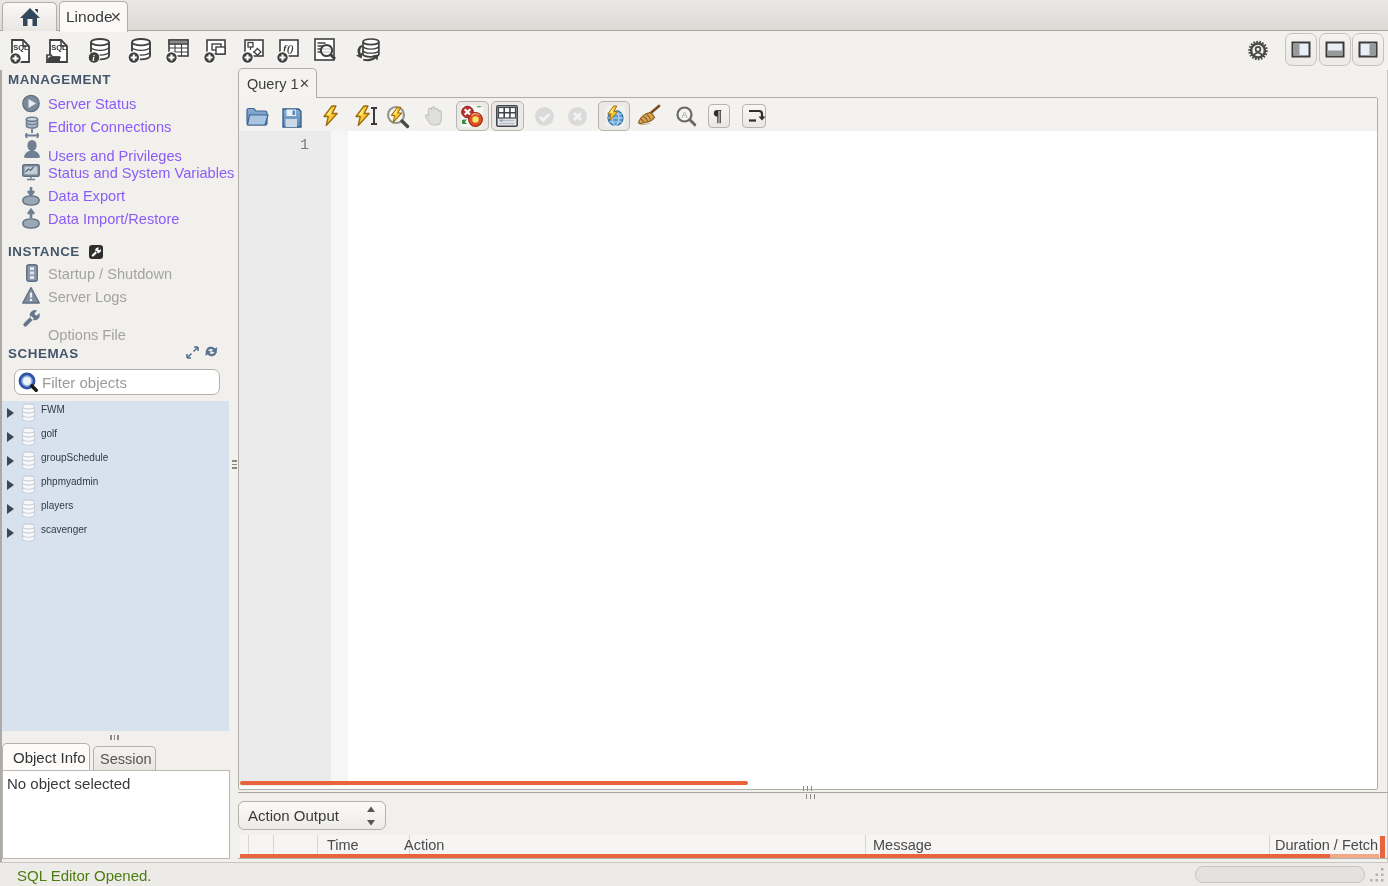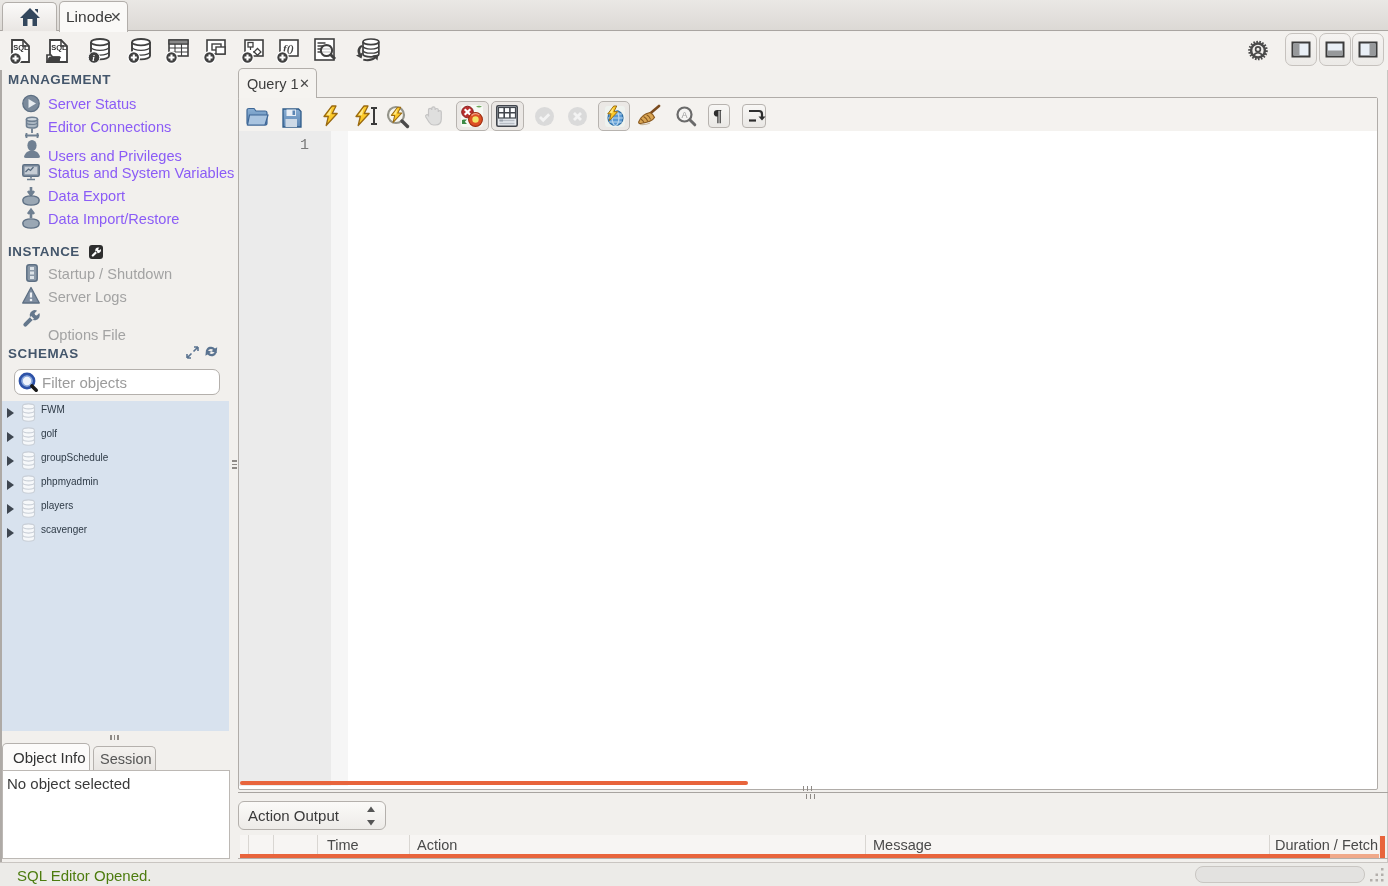--- a/index.html
+++ b/index.html
@@ -569,19 +569,19 @@
  <div style="position:absolute;width:1.5px;height:5px;background:#8d8985;left:7px"></div>
 </div>
 <div id="aohead"></div>
 <div class="hsep" style="left:248px"></div>
 <div class="hsep" style="left:273px"></div>
 <div class="hsep" style="left:317px"></div>
 <div class="hsep" style="left:409px"></div>
 <div class="hsep" style="left:865px"></div>
 <div class="hsep" style="left:1269px"></div>
 <div class="hlbl" style="left:327px">Time</div>
-<div class="hlbl" style="left:417px">Action</div>
+<div class="hlbl" style="left:404px">Action</div>
 <div class="hlbl" style="left:873px">Message</div>
 <div class="hlbl" style="left:1275px">Duration / Fetch</div>
 <div id="ao-orange"></div>
 <div id="ao-orange2"></div>
 <div id="ao-vbar"></div>
 <div id="ao-bot"></div>
 
 </body></html>

